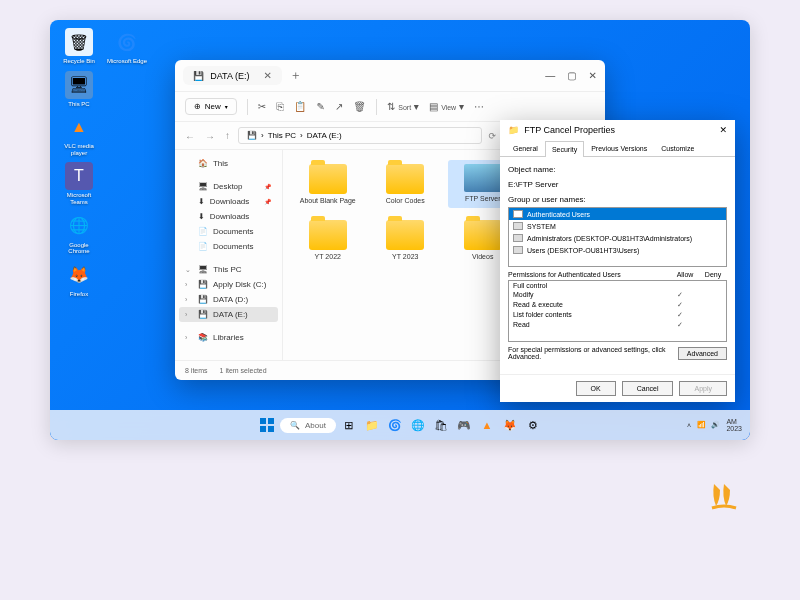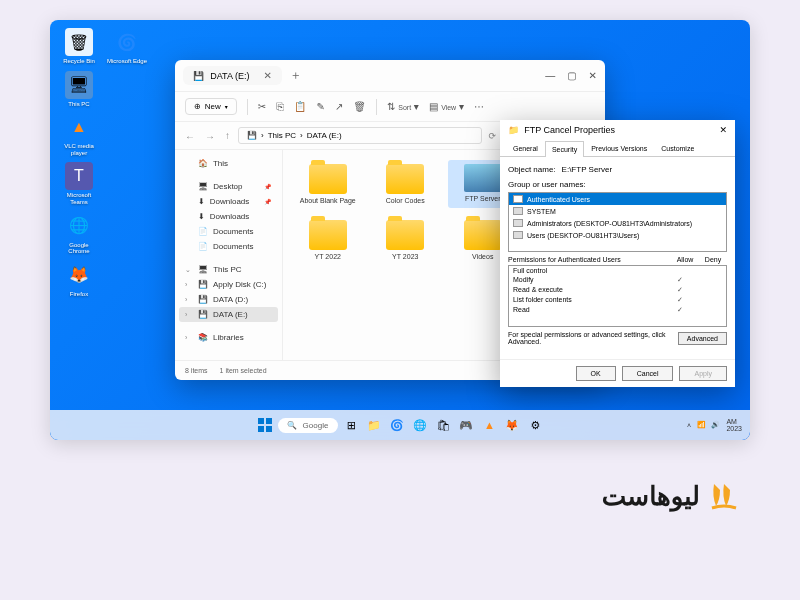--- a/index.html
+++ b/index.html
@@ -51,21 +51,21 @@
 .status-bar { height: 20px; border-top: 1px solid #eee; display: flex; align-items: center; padding: 0 10px; font-size: 7px; color: #666; gap: 12px; }
 
 
 .props { position: absolute; right: 15px; top: 100px; width: 235px; background: white; box-shadow: 0 8px 30px rgba(0,0,0,0.35); font-size: 8px; }
 .props-title { background: white; padding: 5px 8px; display: flex; align-items: center; gap: 5px; font-size: 9px; }
 .props-title .close { margin-left: auto; cursor: pointer; }
 .props-tabs { display: flex; border-bottom: 1px solid #ccc; padding: 0 6px; }
 .props-tab { padding: 4px 6px; font-size: 7px; cursor: pointer; border: 1px solid transparent; border-bottom: none; }
 .props-tab.active { border-color: #ccc; background: white; position: relative; top: 1px; }
 .props-body { padding: 8px; }
-.props-field { display: flex; gap: 6px; margin-bottom: 6px; }
+.props-field { display: flex; gap: 6px; margin-bottom: 6px; flex-direction: column; }
 .props-label { flex-shrink: 0; }
 .users-list { border: 1px solid #999; height: 60px; overflow-y: auto; margin-bottom: 4px; }
 .user-row { display: flex; align-items: center; gap: 4px; padding: 2px 4px; font-size: 7px; cursor: pointer; }
 .user-row.selected { background: #0078d4; color: white; }
 .user-ico { width: 10px; height: 8px; background: #ddd; border: 1px solid #999; flex-shrink: 0; }
 .user-row.selected .user-ico { background: #fff; }
 .edit-row { display: flex; align-items: center; justify-content: space-between; margin-bottom: 4px; }
 .edit-btn { border: 1px solid #888; background: linear-gradient(#dff0ff, #c5e0ff); padding: 2px 14px; font-size: 7px; cursor: pointer; position: relative; }
 .perms-header { display: flex; font-size: 7px; margin-bottom: 2px; }
 .perms-header .col1 { flex: 1; }
@@ -313,40 +313,39 @@
   <div class="taskbar">
     <div class="taskbar-center">
       <div class="tb-ico">
           <svg width="14" height="14" viewBox="0 0 14 14">
             <rect x="0" y="0" width="6" height="6" fill="#0078d4"></rect>
             <rect x="8" y="0" width="6" height="6" fill="#0078d4"></rect>
             <rect x="0" y="8" width="6" height="6" fill="#0078d4"></rect>
             <rect x="8" y="8" width="6" height="6" fill="#0078d4"></rect>
           </svg>
         </div>
-      <div class="tb-search">🔍 <span>Google</span></div>
+      <div class="tb-search">🔍 <span>About</span></div>
       <div class="tb-ico">⊞</div>
       <div class="tb-ico">📁</div>
       <div class="tb-ico">🌀</div>
       <div class="tb-ico">🌐</div>
       <div class="tb-ico">🛍</div>
       <div class="tb-ico">🎮</div>
       <div class="tb-ico" style="color:#ff8c1a">▲</div>
       <div class="tb-ico">🦊</div>
       <div class="tb-ico">⚙</div>
     </div>
     <div class="taskbar-right">
       <span>˄</span>
       <span>📶</span>
       <span>🔊</span>
       <span><span>AM</span><br><span>2023</span></span>
     </div>
   </div>
 </div>
 
 <div class="brand">
-  <span class="brand-text">ليوهاست</span>
   <svg class="brand-logo" viewBox="0 0 32 32">
       <path d="M6 4 Q4 16 8 26 Q12 20 12 10 Z" fill="#f5a623"></path>
       <path d="M16 4 Q14 16 18 26 Q22 20 22 10 Z" fill="#f5a623"></path>
       <path d="M4 28 Q16 24 28 28" stroke="#f5a623" stroke-width="3" fill="none"></path>
     </svg>
 </div>
 
 </body></html>

